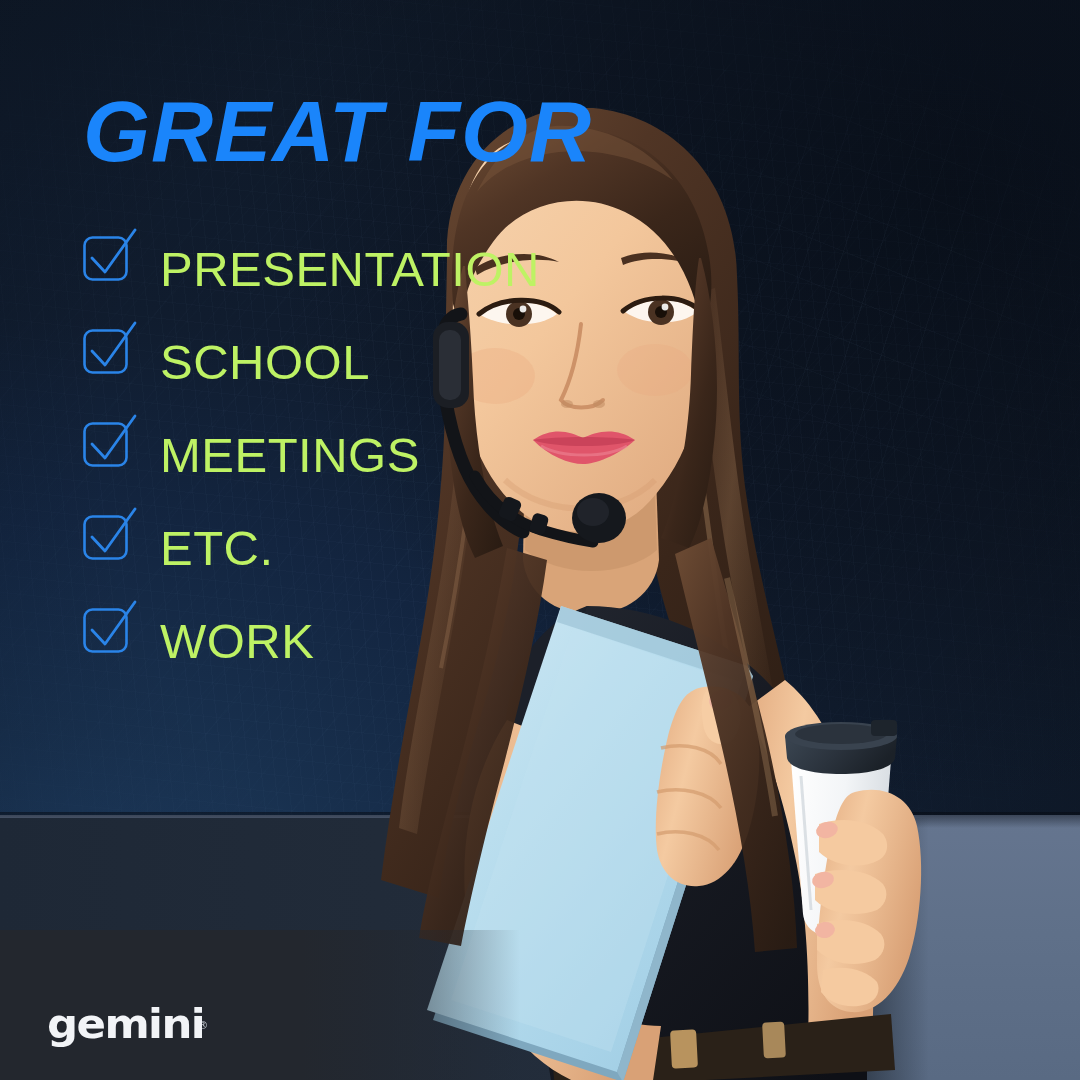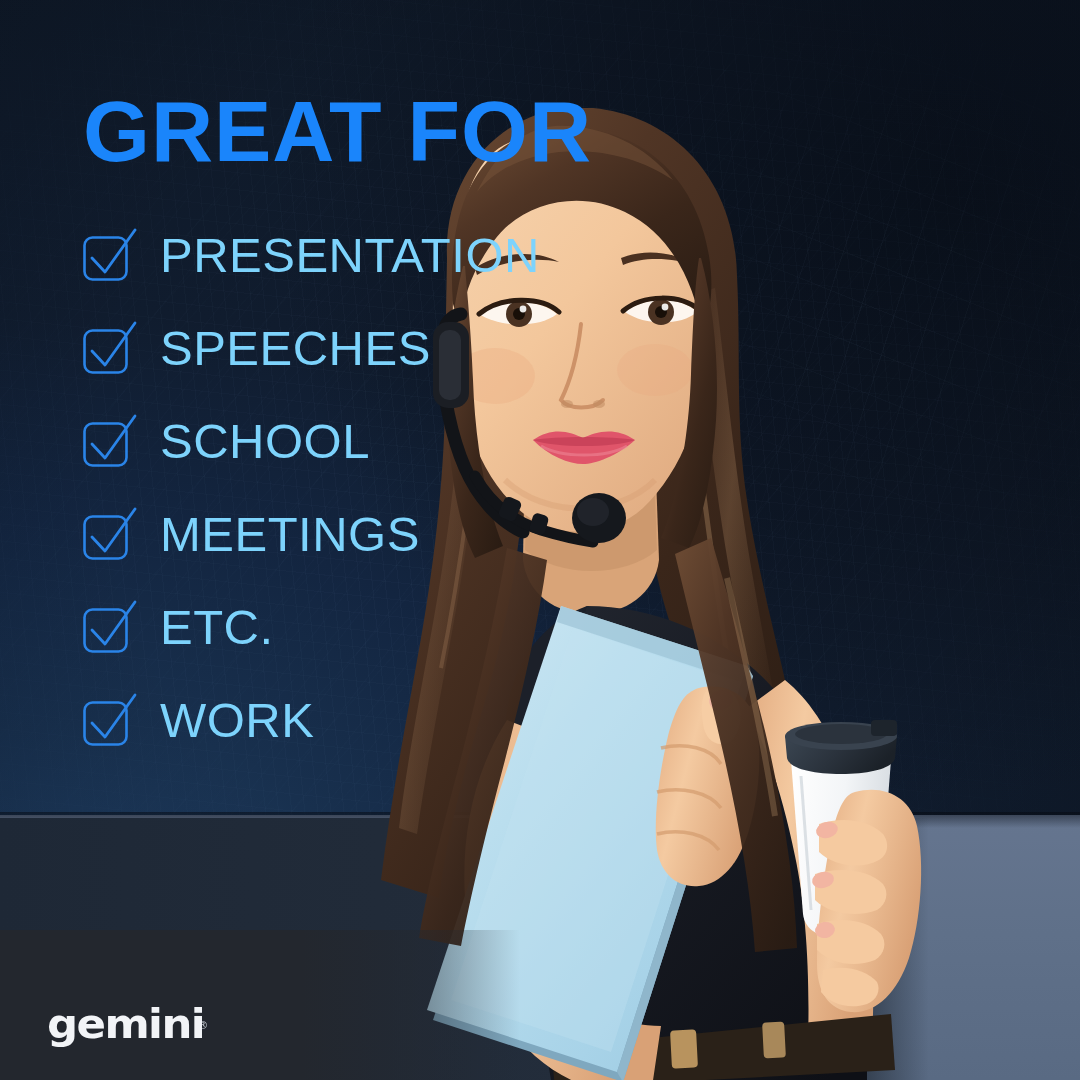--- a/index.html
+++ b/index.html
@@ -67,31 +67,32 @@
     position:absolute; left:0; top:930px; width:520px; height:150px;
     background:linear-gradient(90deg,#23272e 0%,#23272e 58%, rgba(35,39,46,0) 100%);
   }
 
   
   .headline{
     position:absolute; left:83px; top:88px;
     font-size:86px; font-weight:700; letter-spacing:1px; line-height:1;
     color:#1a85fb;
     white-space:nowrap;
+    font-style:italic;
   }
 
   
   .checklist{ position:absolute; left:80px; top:228px; }
   .check-row{ position:relative; height:93px; display:flex; align-items:flex-start; }
   .check-box{ position:relative; width:58px; height:58px; flex:0 0 58px; }
   .check-box svg{ display:block; width:58px; height:58px; overflow:visible; }
   .check-label{
-    margin-left:22px; margin-top:2px;
+    margin-left:22px; margin-top:16px;
     font-size:49px; font-weight:400; letter-spacing:.5px; line-height:50px;
-    color:#7dd3fc; white-space:nowrap;
+    color:#bef264; white-space:nowrap;
   }
 
   
   .person{ position:absolute; left:355px; top:108px; width:700px; height:972px; }
   .person svg{ display:block; width:100%; height:100%; }
 
   
   .logo{
     position:absolute; left:47px; top:1002px;
     display:flex; align-items:center;
@@ -313,29 +314,20 @@
     <div class="check-row">
       <span class="check-box">
         <svg viewBox="0 0 58 58">
             <rect x="4.5" y="9.5" width="42" height="42" rx="8" fill="none" stroke="#2a84e8" stroke-width="2.6"></rect>
             <path d="M12 30 L 25 44 L 55 2" fill="none" stroke="#2a84e8" stroke-width="2.8" stroke-linecap="round" stroke-linejoin="round"></path>
           </svg>
       </span>
       <span class="check-label">PRESENTATION</span>
     </div>
 
-    <div class="check-row">
-      <span class="check-box">
-        <svg viewBox="0 0 58 58">
-            <rect x="4.5" y="9.5" width="42" height="42" rx="8" fill="none" stroke="#2a84e8" stroke-width="2.6"></rect>
-            <path d="M12 30 L 25 44 L 55 2" fill="none" stroke="#2a84e8" stroke-width="2.8" stroke-linecap="round" stroke-linejoin="round"></path>
-          </svg>
-      </span>
-      <span class="check-label">SPEECHES</span>
-    </div>
 
     <div class="check-row">
       <span class="check-box">
         <svg viewBox="0 0 58 58">
             <rect x="4.5" y="9.5" width="42" height="42" rx="8" fill="none" stroke="#2a84e8" stroke-width="2.6"></rect>
             <path d="M12 30 L 25 44 L 55 2" fill="none" stroke="#2a84e8" stroke-width="2.8" stroke-linecap="round" stroke-linejoin="round"></path>
           </svg>
       </span>
       <span class="check-label">SCHOOL</span>
     </div>

